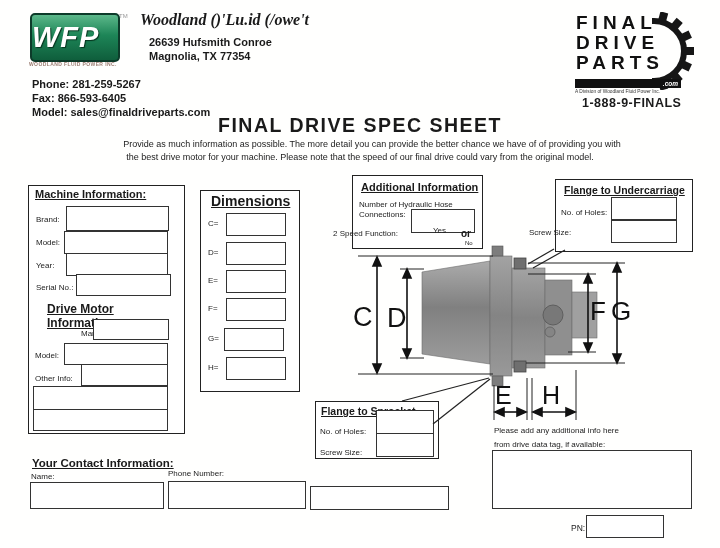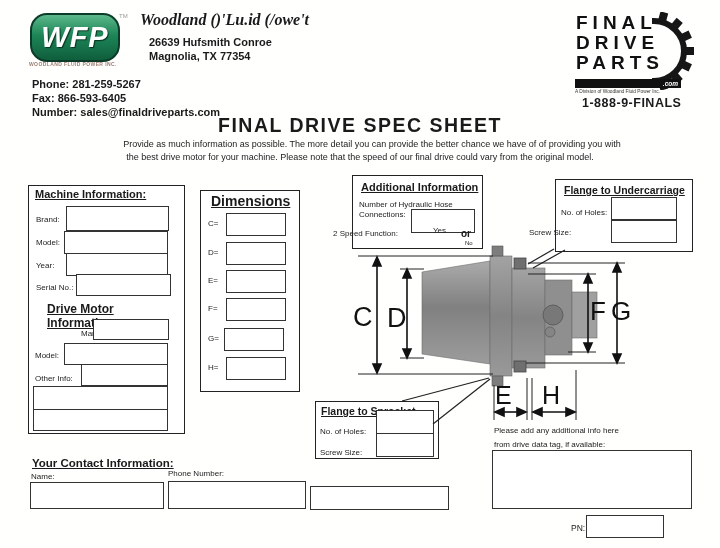--- a/index.html
+++ b/index.html
@@ -6,23 +6,23 @@
   .page{position:relative;width:720px;height:548px;background:#fffffe;overflow:hidden;
         font-family:"Liberation Sans",sans-serif;color:#1a1a1a;}
   .abs{position:absolute;}
   .box{position:absolute;border:1.6px solid #222;background:#fff;}
   .inputbox{position:absolute;border:1.5px solid #333;background:#fff;}
   .hu{font-weight:bold;text-decoration:underline;}
   .lbl{font-size:8px;color:#222;white-space:nowrap;}
   .bold11{font-size:11px;font-weight:bold;white-space:nowrap;}
   .dimletter{font-size:27px;color:#111;font-family:"Liberation Sans",sans-serif;}
   .center{left:0;right:0;text-align:center;}
-  .wfp-badge{left:30px;top:13px;width:86px;height:45px;border-radius:17px;
+  .wfp-badge{left:30px;top:13px;width:86px;height:45px;border-radius:5px;
      border:2px solid #0d3b2a;background:linear-gradient(180deg,#5cb88a,#1d8557 45%,#0f5e3c);
-     display:flex;align-items:center;justify-content:center;}
+     display:flex;align-items:center;}
   .wfp-text{color:#fff;font-style:italic;font-weight:900;font-size:29px;letter-spacing:1px;
      text-shadow:1px 1px 1px #06351f;}
   .fdp-line{font-size:19px;letter-spacing:5px;font-weight:600;color:#111;line-height:20px;white-space:nowrap;}
   .script{font-family:"Liberation Serif",serif;font-style:italic;font-weight:bold;font-size:16px;white-space:nowrap;}
 </style>
 </head>
 <body>
 
 <div class="page">
 
@@ -30,21 +30,21 @@
     <span class="wfp-text">WFP</span>
   </div>
   <div class="abs" style="left:119px;top:13px;font-size:6px;color:#999;">TM</div>
   <div class="abs" style="left:29px;top:61px;font-size:5px;font-weight:bold;color:#9b7d72;letter-spacing:.4px;">WOODLAND FLUID POWER INC.</div>
 
   <div class="abs script" style="left:140px;top:11px;text-align:right;">Woodland ()'Lu.id (/owe't</div>
   <div class="abs bold11" style="left:149px;top:36px;">26639 Hufsmith Conroe</div>
   <div class="abs bold11" style="left:149px;top:50px;">Magnolia, TX 77354</div>
   <div class="abs bold11" style="left:32px;top:78px;">Phone: 281-259-5267</div>
   <div class="abs bold11" style="left:32px;top:92px;">Fax: 866-593-6405</div>
-  <div class="abs bold11" style="left:32px;top:106px;">Number: sales@finaldriveparts.com</div>
+  <div class="abs bold11" style="left:32px;top:106px;">Model: sales@finaldriveparts.com</div>
 
   <div class="abs fdp-line" style="left:576px;top:13px;">FINAL</div>
   <div class="abs fdp-line" style="left:576px;top:33px;">DRIVE</div>
   <div class="abs fdp-line" style="left:576px;top:53px;">PARTS</div>
   <svg class="abs" style="left:652px;top:12px;" width="50" height="78" viewBox="0 0 50 78">
     <circle cx="2" cy="39" r="30" fill="none" stroke="#161616" stroke-width="6"></circle>
     <g fill="#161616">
       <rect x="32" y="35" width="10" height="8" transform="rotate(-75 2 39)"></rect>
       <rect x="32" y="35" width="10" height="8" transform="rotate(-50 2 39)"></rect>
       <rect x="32" y="35" width="10" height="8" transform="rotate(-25 2 39)"></rect>

